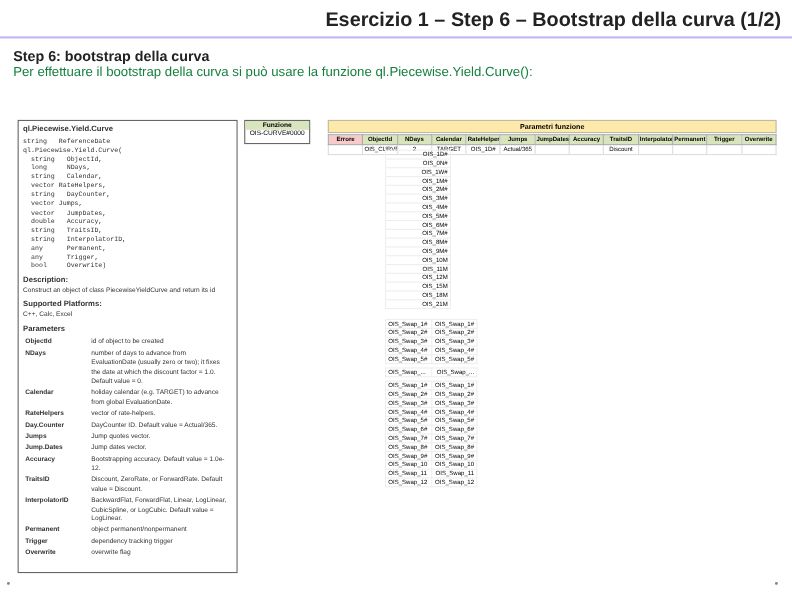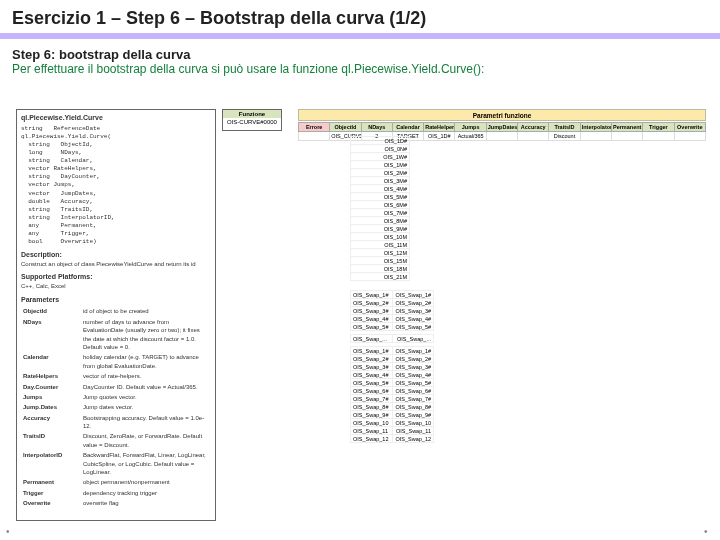--- a/index.html
+++ b/index.html
@@ -10,22 +10,23 @@
     background: #fff;
     font-family: Arial, sans-serif;
     font-size: 9px;
     overflow: hidden;
     position: relative;
   }
   .title {
     font-size: 18px;
     font-weight: bold;
     padding: 8px 10px 4px 12px;
-    border-bottom: 6px solid #c4b5fd;
+    border-bottom: 2px solid #c4b5fd;
     color: #222;
+    text-align: right;
   }
   .subtitle {
     font-size: 13px;
     font-weight: bold;
     padding: 8px 12px 0 12px;
     color: #222;
   }
   .bodytext {
     font-size: 12px;
     padding: 0 12px 6px 12px;

